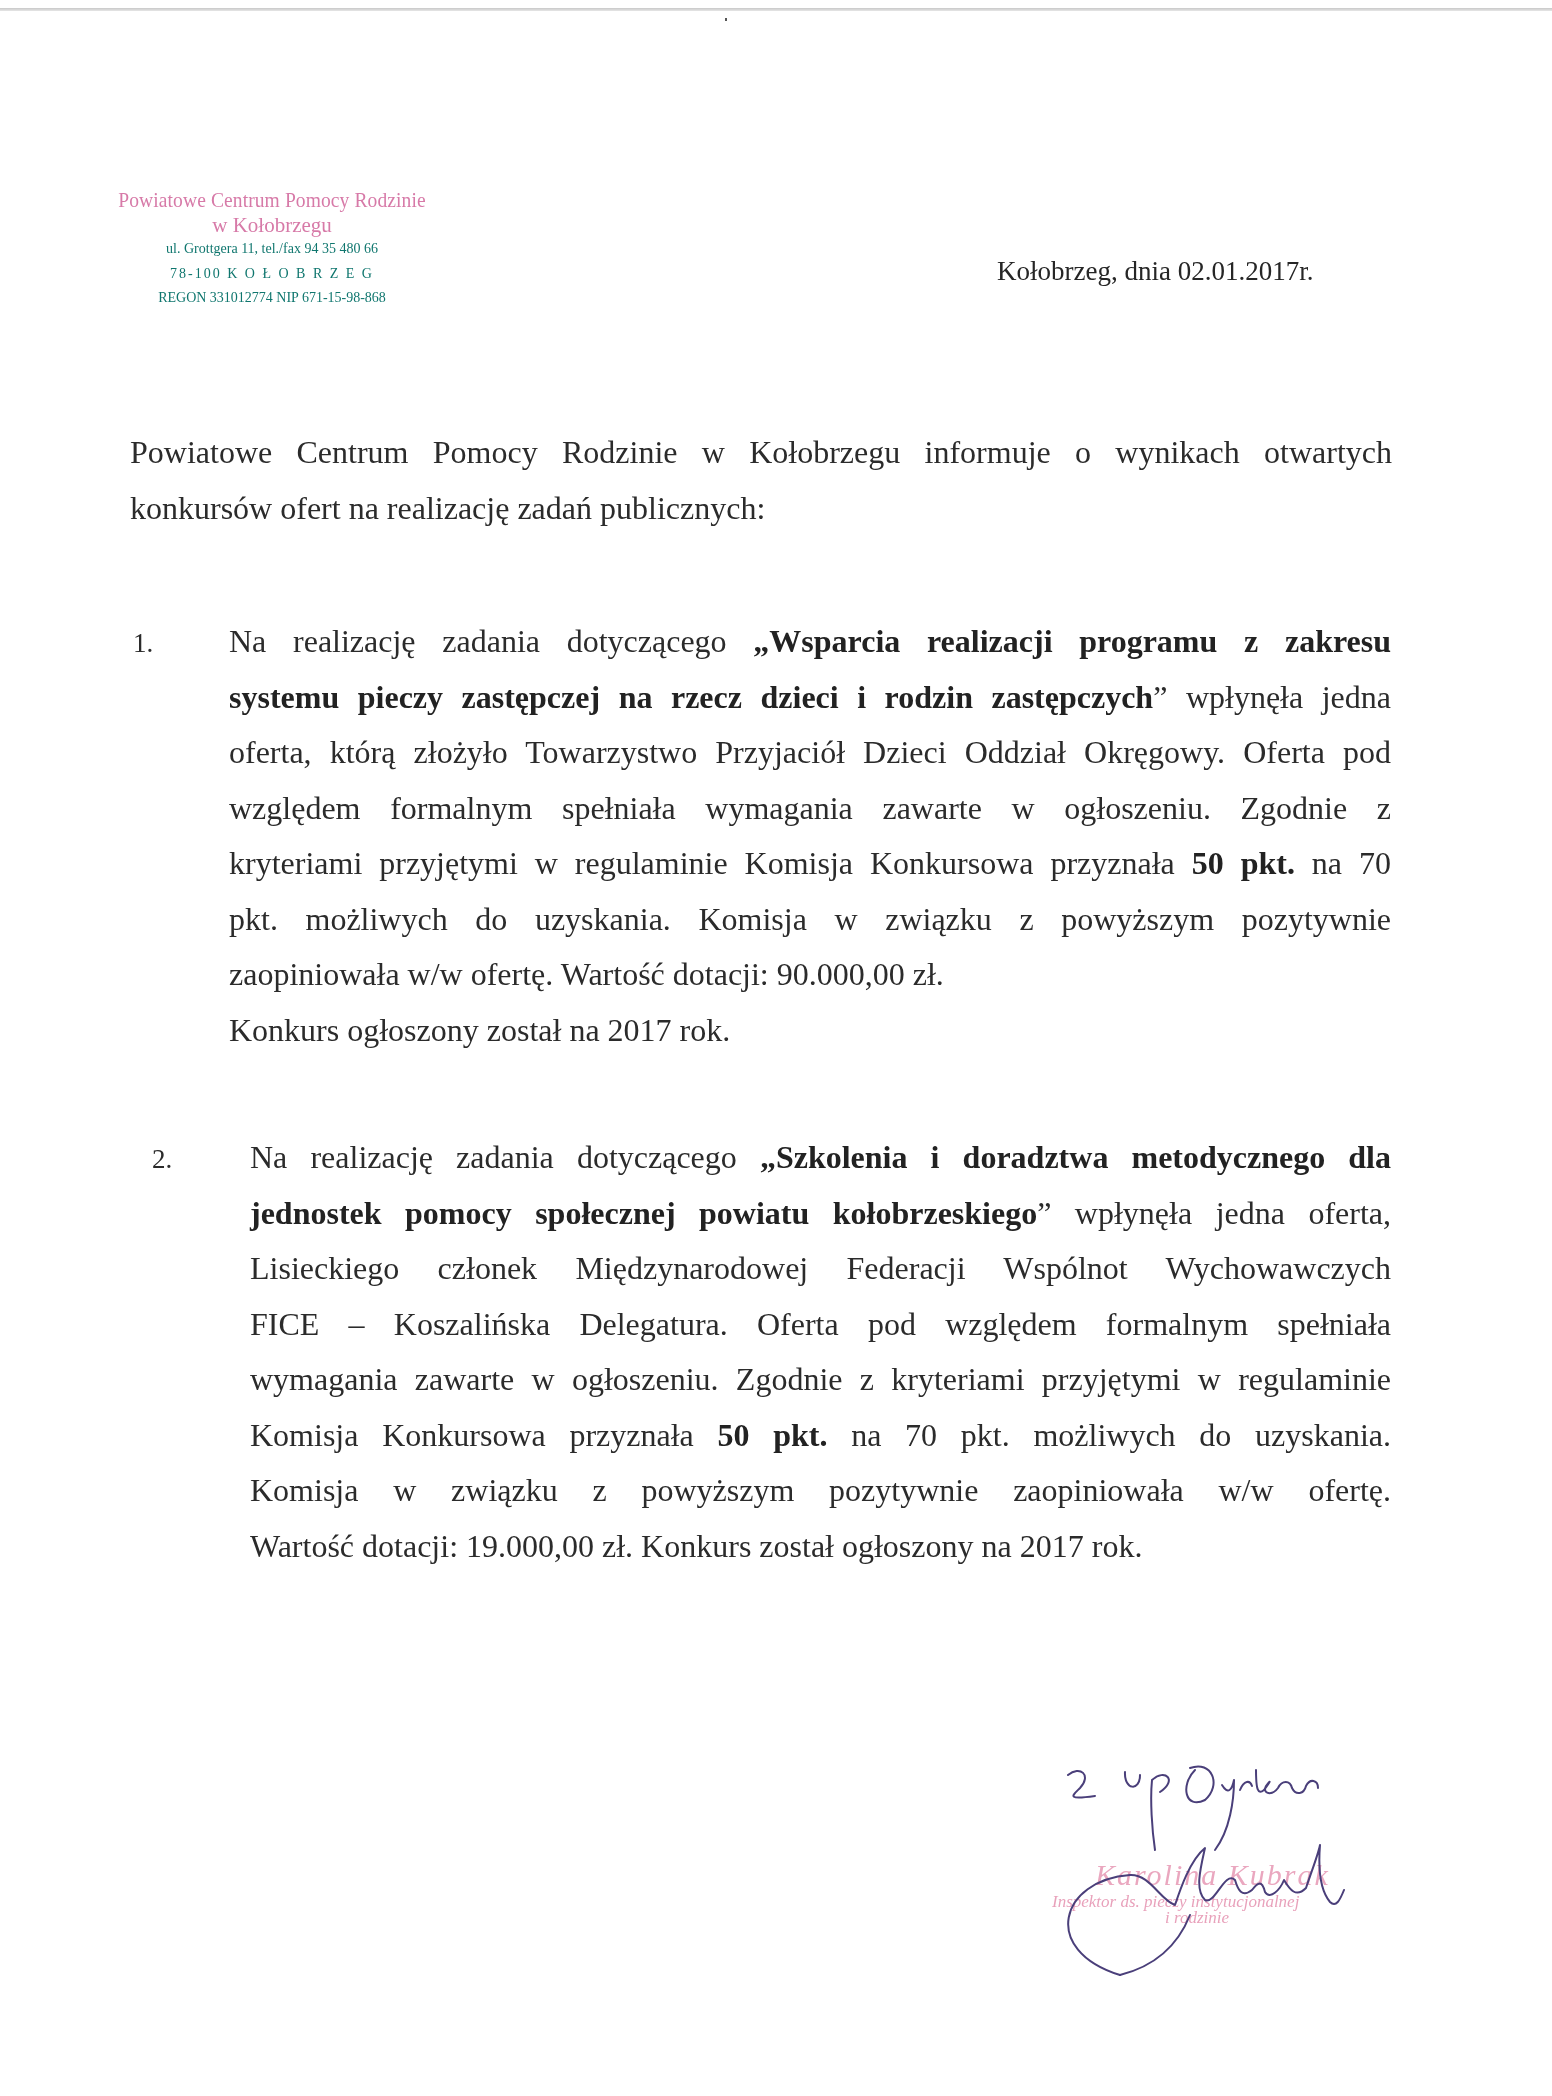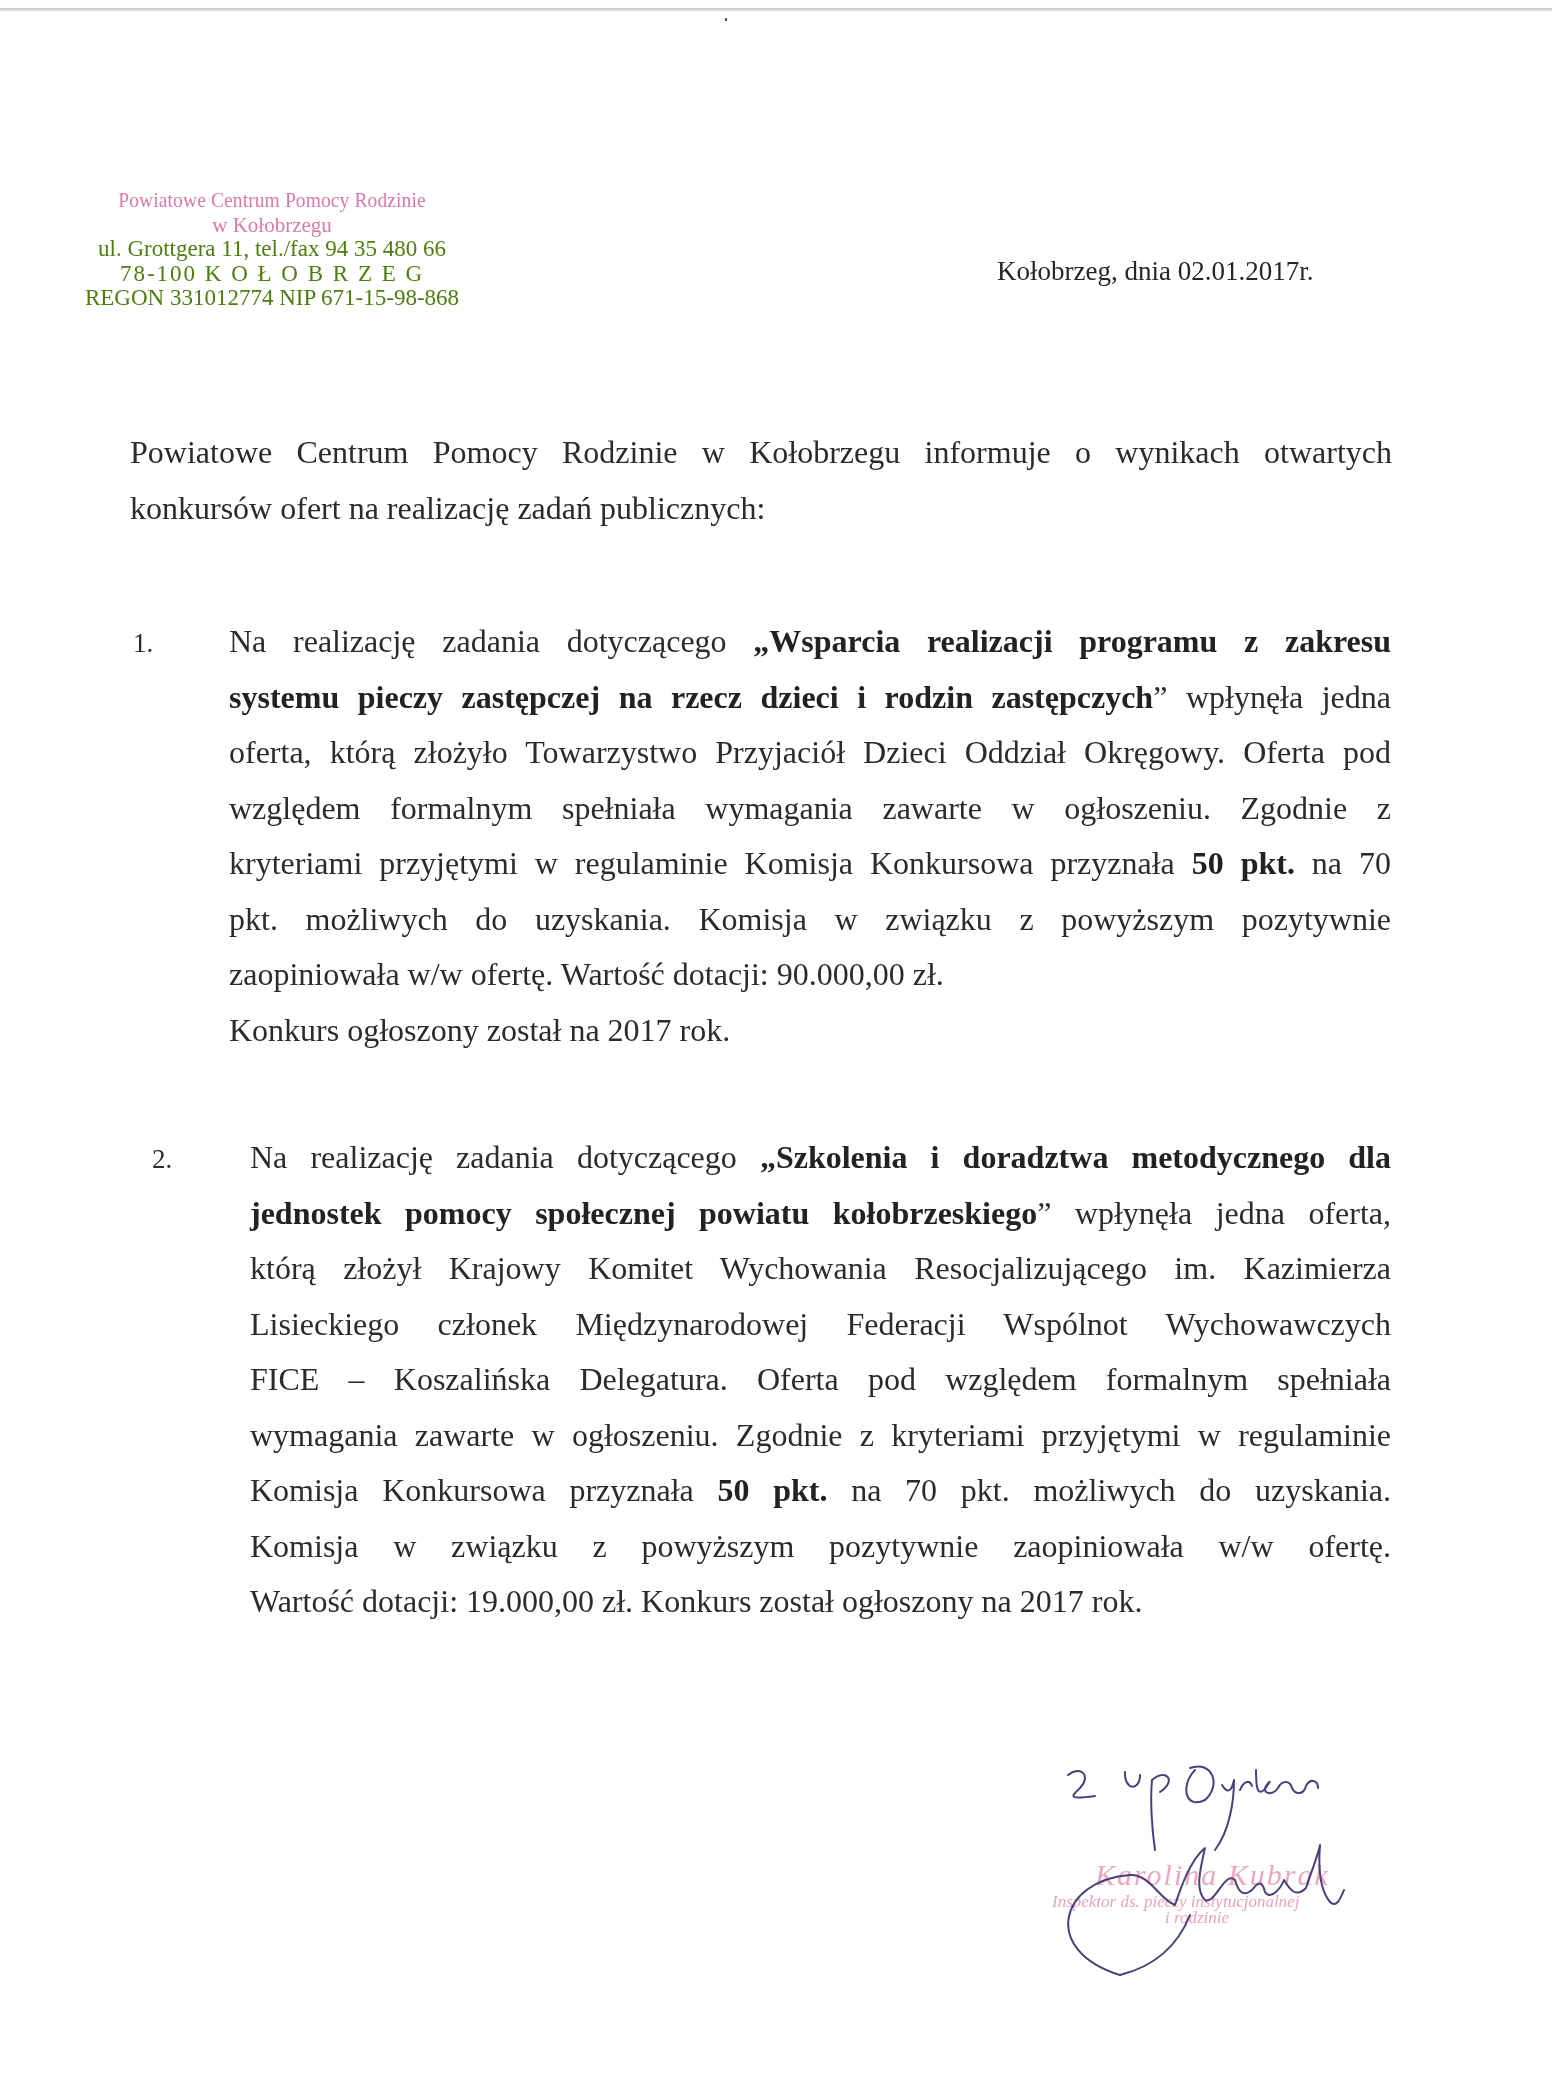--- a/index.html
+++ b/index.html
@@ -8,21 +8,21 @@
     font-family: "Liberation Serif", serif; color: #2a2a2a;
   }
   .top-rule { position: absolute; left: 0; top: 8px; width: 1552px; height: 3px;
     background: linear-gradient(to bottom, #c8c8c8, #e6e6e6); }
   .speck { position: absolute; left: 725px; top: 18px; width: 2px; height: 3px; background: #555; }
 
   .stamp { position: absolute; left: 83px; top: 156px; width: 378px; text-align: center;
     color: #d77aa8; font-family: "Liberation Serif", serif; line-height: 24.5px; margin-top: 32px; }
   .stamp .l1 { font-size: 21px; letter-spacing: 0.1px; transform: scaleX(0.93); }
   .stamp .l2 { font-size: 21px; }
-  .stamp .l3, .stamp .l4, .stamp .l5 { font-size: 23px; color: #4d7c0f; }
+  .stamp .l3, .stamp .l4, .stamp .l5 { font-size: 14px; color: #0f766e; }
   .stamp .l4 { letter-spacing: 2px; }
 
   .date { position: absolute; left: 997px; top: 241px; font-size: 27px; white-space: nowrap; color: #262626; margin-top: 15px; }
 
   .para { position: absolute; font-size: 32px; line-height: 55.5px; text-align: justify; color: #2b2b2b; }
   .para .ln { display: block; text-align: justify; text-align-last: justify; height: 55.5px; white-space: nowrap; }
   .para .ln.last { text-align-last: left; }
   .intro { left: 130px; top: 425px; width: 1262px; }
 
   .num { position: absolute; font-size: 27px; color: #2b2b2b; }
@@ -70,21 +70,20 @@
     <span class="ln"><span>kryteriami przyjętymi w regulaminie Komisja Konkursowa przyznała </span><b>50  pkt.</b><span> na 70</span></span>
     <span class="ln"><span>pkt. możliwych do uzyskania. Komisja w związku z powyższym pozytywnie</span><b></b><span></span></span>
     <span class="ln last"><span>zaopiniowała w/w ofertę. Wartość dotacji: 90.000,00 zł.</span><b></b><span></span></span>
     <span class="ln last"><span>Konkurs ogłoszony został na 2017 rok.</span><b></b><span></span></span>
   </div>
 
 <div class="num item2-num">2.</div>
 <div class="para item2">
     <span class="ln"><span>Na realizację zadania dotyczącego </span><b>„Szkolenia i doradztwa metodycznego dla</b><span></span></span>
     <span class="ln"><span></span><b>jednostek pomocy społecznej powiatu kołobrzeskiego</b><span>” wpłynęła jedna oferta,</span></span>
-    <span class="ln"><span>którą złożył Krajowy Komitet Wychowania Resocjalizującego im. Kazimierza</span><b></b><span></span></span>
     <span class="ln"><span>Lisieckiego członek Międzynarodowej Federacji Wspólnot Wychowawczych</span><b></b><span></span></span>
     <span class="ln"><span>FICE – Koszalińska Delegatura.  Oferta pod względem  formalnym spełniała</span><b></b><span></span></span>
     <span class="ln"><span>wymagania zawarte w ogłoszeniu. Zgodnie z kryteriami przyjętymi w regulaminie</span><b></b><span></span></span>
     <span class="ln"><span>Komisja Konkursowa przyznała </span><b>50 pkt.</b><span> na 70 pkt. możliwych do uzyskania.</span></span>
     <span class="ln"><span>Komisja w związku z powyższym pozytywnie zaopiniowała w/w ofertę.</span><b></b><span></span></span>
     <span class="ln last"><span>Wartość dotacji: 19.000,00 zł.  Konkurs został ogłoszony na 2017 rok.</span><b></b><span></span></span>
   </div>
 
 <div class="sig">
   <span class="sig-stamp name">Karolina Kubrak</span>

